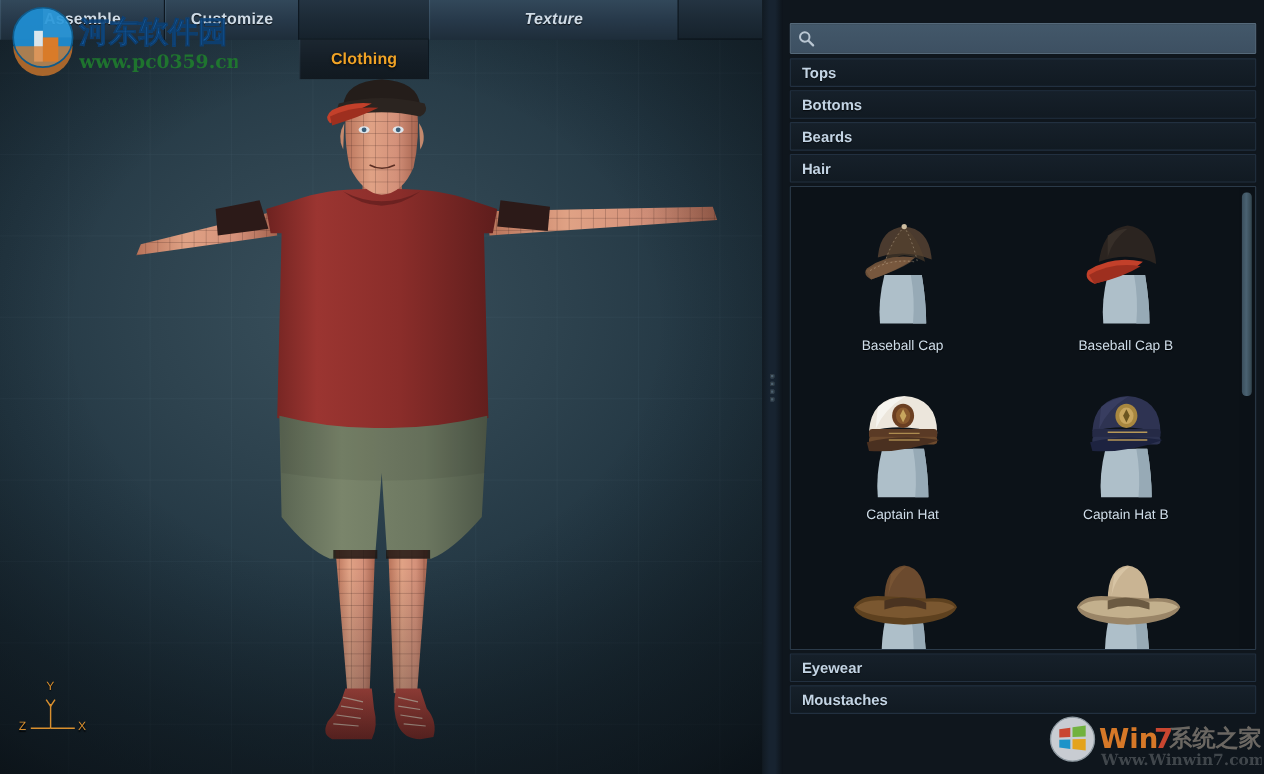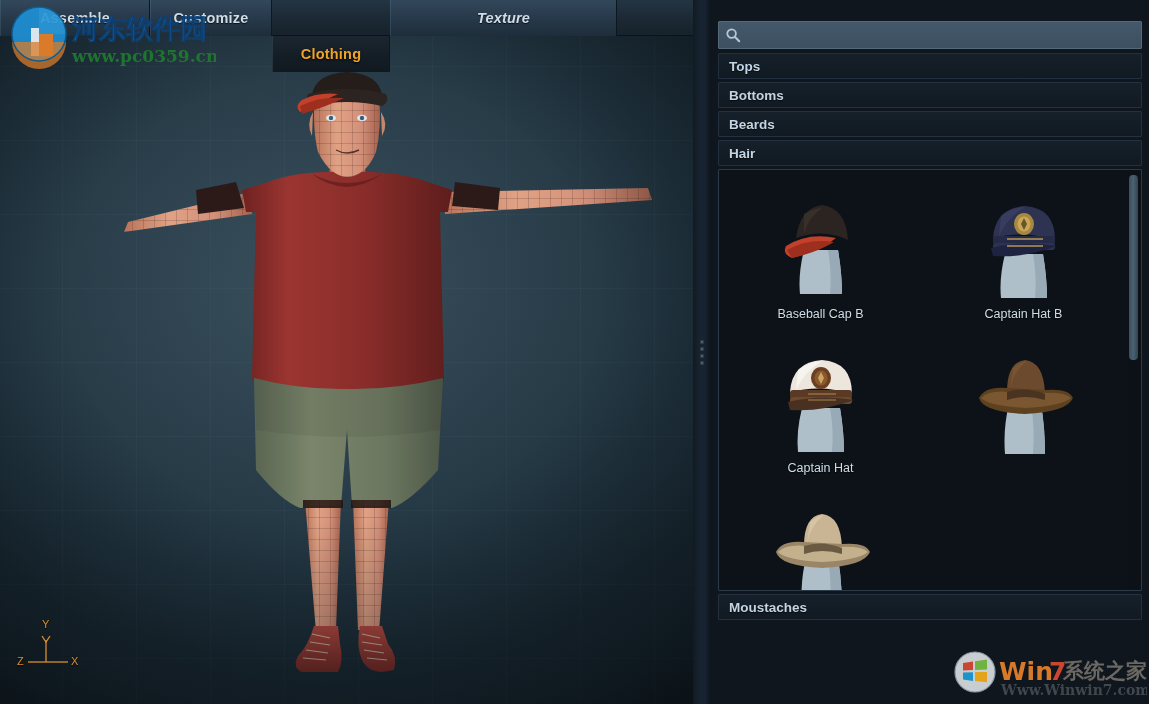--- a/index.html
+++ b/index.html
@@ -329,33 +329,70 @@
     <div class="acc-row">
       <span>Beards</span>
     </div>
     <div class="acc-row">
       <span>Hair</span>
     </div>
 
     <div id="itemgrid-wrap">
       <div id="itemgrid">
 
+        <div class="item">
+          <div class="item-thumb">
+            <svg viewBox="0 0 150 118" width="150" height="118">
+              <path d="M58 62 Q52 86 54 106 L96 106 Q96 86 92 62 Z" fill="#aebfc9"></path>
+              <path d="M92 62 Q96 86 96 106 L84 106 Q86 84 82 62 Z" fill="#97aab6"></path>
+              <path d="M52 46 Q54 20 76 18 Q99 20 101 48 Q78 38 52 46 Z" fill="#4a3a2e"></path>
+              <path d="M76 18 Q62 32 58 52 Q70 44 76 44 Q84 44 95 50 Q90 30 76 18 Z" fill="#56432f" opacity="0.6"></path>
+              <path d="M42 56 Q60 42 86 46 Q74 56 46 66 Q38 62 42 56 Z" fill="#6b4f38"></path>
+              <path d="M41 58 Q61 46 84 49 Q70 58 46 66 Z" fill="#7d5c41" opacity="0.7"></path>
+              <g stroke="#c9b79c" stroke-width="0.8" opacity="0.55" fill="none" stroke-dasharray="1.6 2.4">
+                <path d="M76 18 Q64 32 58 52 M76 18 Q84 32 88 50"></path>
+                <path d="M45 58 Q64 47 85 50"></path>
+              </g>
+              <circle cx="76" cy="18" r="2.4" fill="#cdbca0"></circle>
+            </svg>
+          </div>
+          <div class="item-label">Baseball Cap</div>
+        </div>
 
         <div class="item">
           <div class="item-thumb">
             <svg viewBox="0 0 150 118" width="150" height="118">
               <path d="M58 62 Q52 86 54 106 L96 106 Q96 86 92 62 Z" fill="#aebfc9"></path>
               <path d="M92 62 Q96 86 96 106 L84 106 Q86 84 82 62 Z" fill="#97aab6"></path>
               <path d="M50 50 Q54 20 76 17 Q100 20 102 52 Q78 40 50 50 Z" fill="#2b2420"></path>
               <path d="M58 26 Q68 20 76 20 Q62 30 58 46 Z" fill="#3b322c" opacity="0.8"></path>
               <path d="M40 58 Q62 44 90 50 Q76 62 46 70 Q36 66 40 58 Z" fill="#c3402a"></path>
               <path d="M41 62 Q62 50 88 54 Q72 64 46 70 Z" fill="#9e2f1f"></path>
             </svg>
           </div>
           <div class="item-label">Baseball Cap B</div>
+        </div>
+
+        <div class="item">
+          <div class="item-thumb">
+            <svg viewBox="0 0 150 118" width="150" height="118">
+              <path d="M56 66 Q50 90 52 110 L98 110 Q98 90 94 66 Z" fill="#aebfc9"></path>
+              <path d="M94 66 Q98 90 98 110 L86 110 Q88 88 84 66 Z" fill="#97aab6"></path>
+              <path d="M44 50 Q46 20 76 18 Q106 20 106 52 Q76 42 44 50 Z" fill="#ece6dc"></path>
+              <path d="M52 28 Q64 19 76 19 Q58 30 50 48 Z" fill="#ffffff" opacity="0.55"></path>
+              <rect x="44" y="48" width="62" height="9" rx="3" fill="#5a3a25"></rect>
+              <rect x="44" y="55" width="62" height="7" rx="3" fill="#6d4a2d"></rect>
+              <path d="M42 60 Q74 52 108 58 Q76 70 44 68 Z" fill="#4a3020"></path>
+              <path d="M62 52 L90 52 M62 58 L90 58" stroke="#c8a65e" stroke-width="1.2" opacity="0.75"></path>
+              <ellipse cx="75" cy="36" rx="10" ry="11" fill="#6b3f22"></ellipse>
+              <ellipse cx="75" cy="36" rx="6.5" ry="7.5" fill="#8a5a2e"></ellipse>
+              <path d="M75 30 L78 36 L75 42 L72 36 Z" fill="#c8a65e"></path>
+            </svg>
+          </div>
+          <div class="item-label">Captain Hat</div>
         </div>
 
         <div class="item">
           <div class="item-thumb">
             <svg viewBox="0 0 150 118" width="150" height="118">
               <path d="M56 66 Q50 90 52 110 L98 110 Q98 90 94 66 Z" fill="#aebfc9"></path>
               <path d="M94 66 Q98 90 98 110 L86 110 Q88 88 84 66 Z" fill="#97aab6"></path>
               <path d="M44 50 Q46 20 76 18 Q106 20 106 52 Q76 42 44 50 Z" fill="#2e3352"></path>
               <path d="M52 28 Q64 19 76 19 Q58 30 50 48 Z" fill="#3d4266" opacity="0.7"></path>
               <rect x="44" y="48" width="62" height="9" rx="3" fill="#252a46"></rect>
@@ -366,39 +403,20 @@
               <ellipse cx="75" cy="36" rx="6.5" ry="7.5" fill="#c8a65e"></ellipse>
               <path d="M75 30 L78 36 L75 42 L72 36 Z" fill="#6b5520"></path>
             </svg>
           </div>
           <div class="item-label">Captain Hat B</div>
         </div>
 
         <div class="item">
           <div class="item-thumb">
             <svg viewBox="0 0 150 118" width="150" height="118">
-              <path d="M56 66 Q50 90 52 110 L98 110 Q98 90 94 66 Z" fill="#aebfc9"></path>
-              <path d="M94 66 Q98 90 98 110 L86 110 Q88 88 84 66 Z" fill="#97aab6"></path>
-              <path d="M44 50 Q46 20 76 18 Q106 20 106 52 Q76 42 44 50 Z" fill="#ece6dc"></path>
-              <path d="M52 28 Q64 19 76 19 Q58 30 50 48 Z" fill="#ffffff" opacity="0.55"></path>
-              <rect x="44" y="48" width="62" height="9" rx="3" fill="#5a3a25"></rect>
-              <rect x="44" y="55" width="62" height="7" rx="3" fill="#6d4a2d"></rect>
-              <path d="M42 60 Q74 52 108 58 Q76 70 44 68 Z" fill="#4a3020"></path>
-              <path d="M62 52 L90 52 M62 58 L90 58" stroke="#c8a65e" stroke-width="1.2" opacity="0.75"></path>
-              <ellipse cx="75" cy="36" rx="10" ry="11" fill="#6b3f22"></ellipse>
-              <ellipse cx="75" cy="36" rx="6.5" ry="7.5" fill="#8a5a2e"></ellipse>
-              <path d="M75 30 L78 36 L75 42 L72 36 Z" fill="#c8a65e"></path>
-            </svg>
-          </div>
-          <div class="item-label">Captain Hat</div>
-        </div>
-
-        <div class="item">
-          <div class="item-thumb">
-            <svg viewBox="0 0 150 118" width="150" height="118">
               <path d="M60 62 Q54 86 56 112 L96 112 Q96 86 92 62 Z" fill="#aebfc9"></path>
               <path d="M92 62 Q96 86 96 112 L84 112 Q86 86 82 62 Z" fill="#97aab6"></path>
               <path d="M58 50 Q58 20 76 18 Q95 20 96 52 Q76 44 58 50 Z" fill="#6b4a2e"></path>
               <path d="M64 26 Q72 19 78 19 Q64 30 61 48 Z" fill="#7d5836" opacity="0.7"></path>
               <path d="M30 56 Q36 44 58 46 L96 48 Q120 46 124 56 Q118 70 76 72 Q34 70 30 56 Z" fill="#5e411f"></path>
               <path d="M32 56 Q40 48 60 50 L94 51 Q116 50 122 56 Q112 64 76 66 Q40 64 32 56 Z" fill="#7a5730"></path>
               <path d="M58 50 Q76 44 96 52 L96 58 Q76 52 58 58 Z" fill="#4a3320"></path>
             </svg>
           </div>
           <div class="item-label"></div>
@@ -419,20 +437,23 @@
           <div class="item-label"></div>
         </div>
 
       </div>
 
       <div id="scrollbar">
         <div id="scrollthumb" style="top: 4px; height: 185px;"></div>
       </div>
     </div>
 
+    <div class="acc-row">
+      <span>Eyewear</span>
+    </div>
     <div class="acc-row">
       <span>Moustaches</span>
     </div>
   </div>
 
   <svg id="wm-bottomright" viewBox="0 0 196 48">
     <circle cx="24" cy="22" r="20" fill="#d8dde2"></circle>
     <circle cx="24" cy="22" r="20" fill="none" stroke="#9aa5ad" stroke-width="1.2"></circle>
     <g transform="translate(12,10)">
       <path d="M0 3 L10 1.5 L10 10 L0 10.5 Z" fill="#d94b32"></path>

